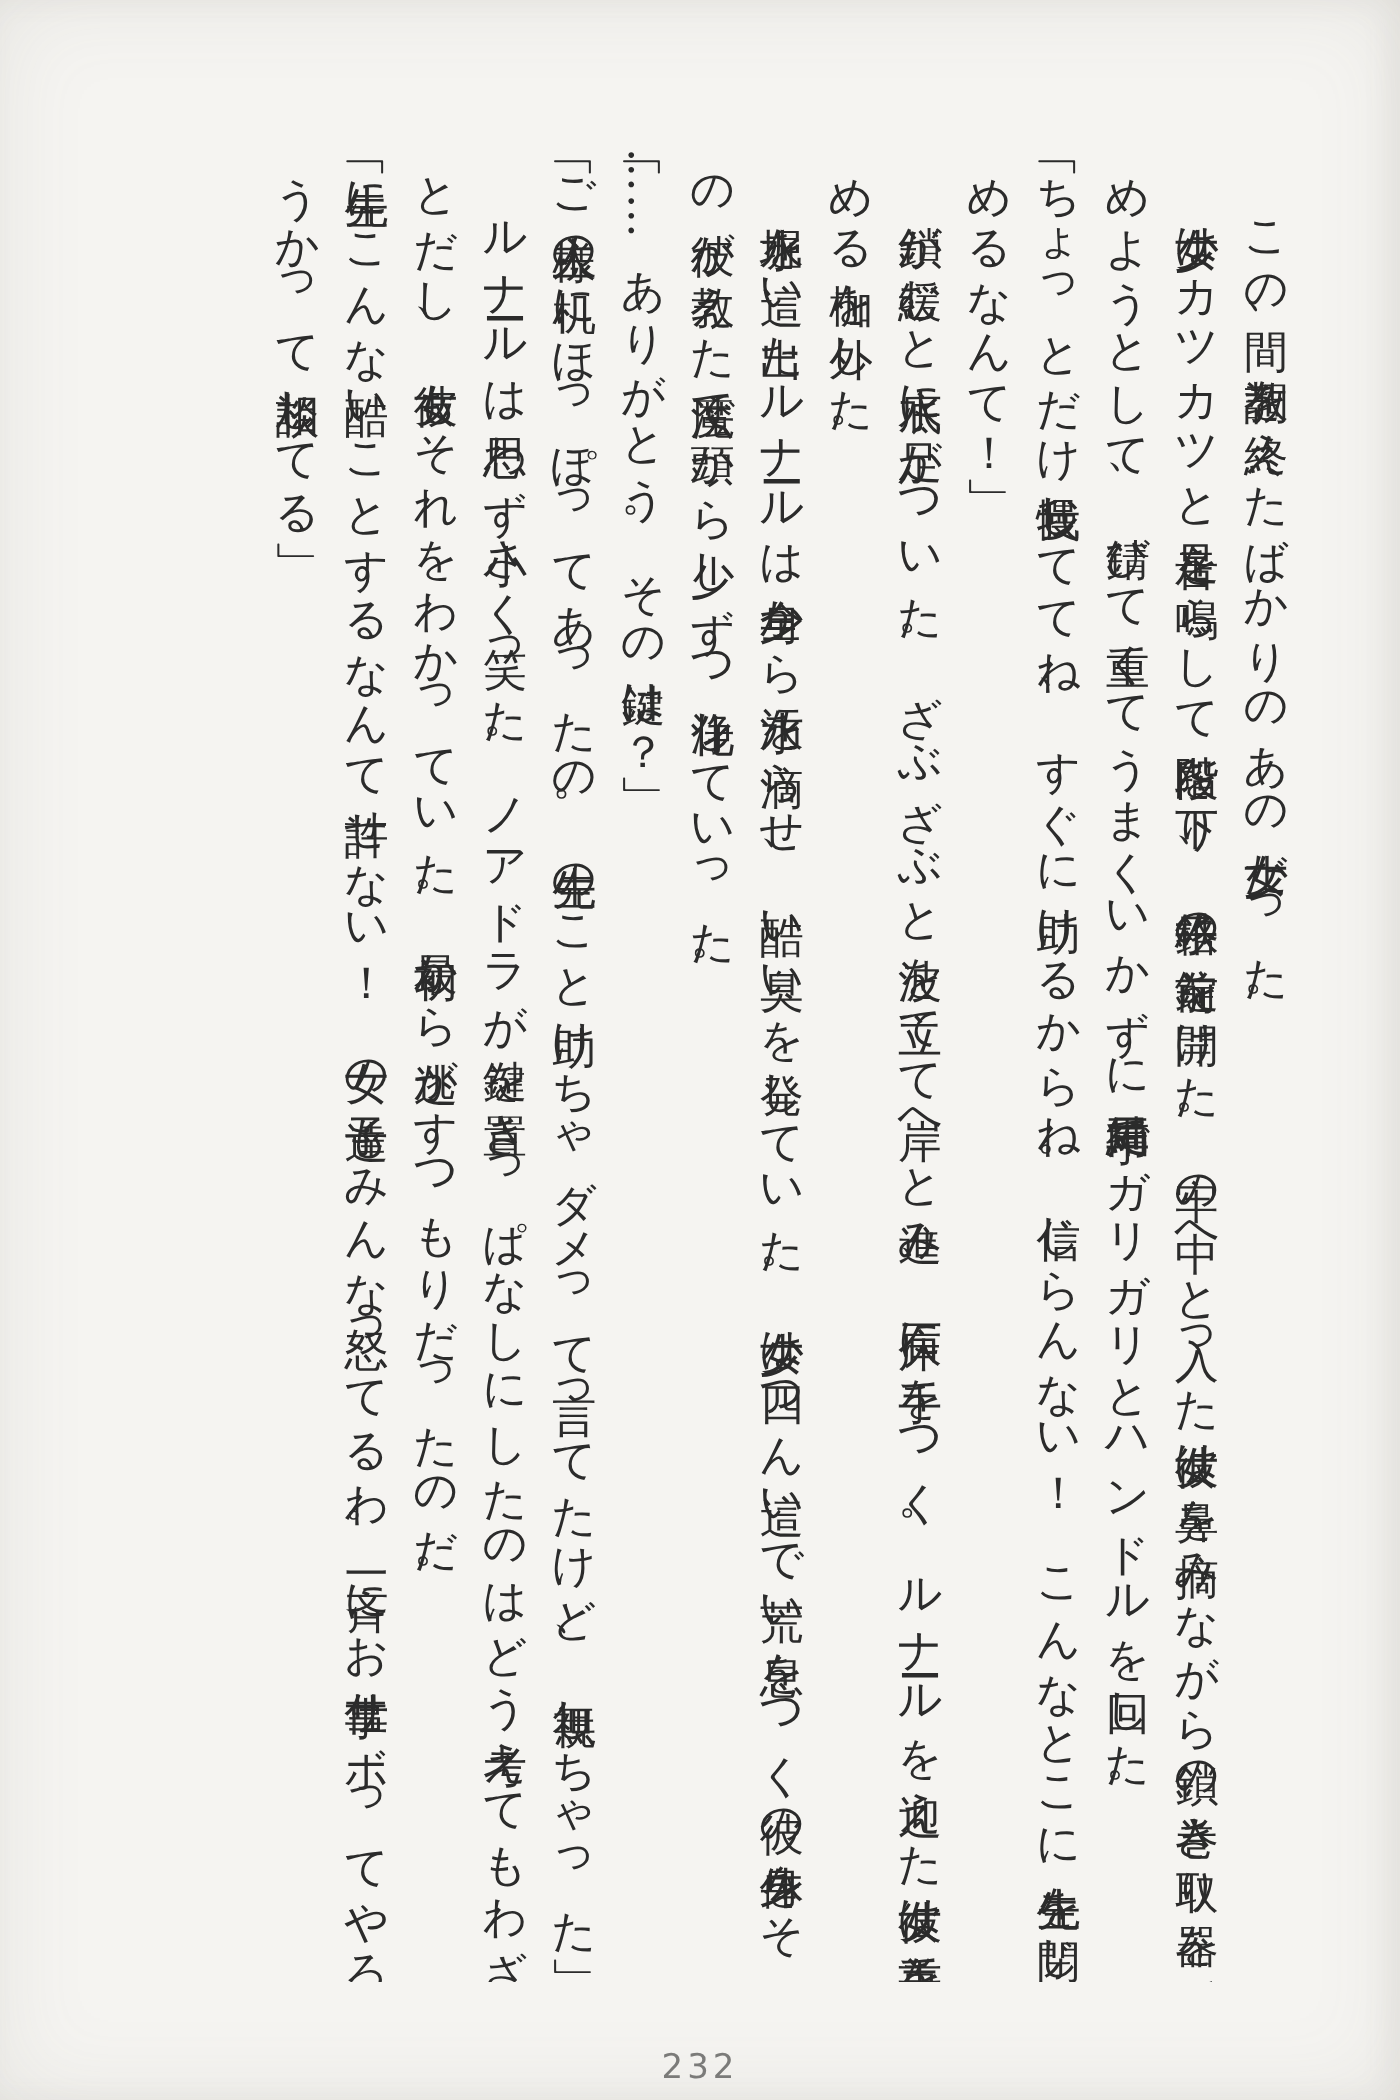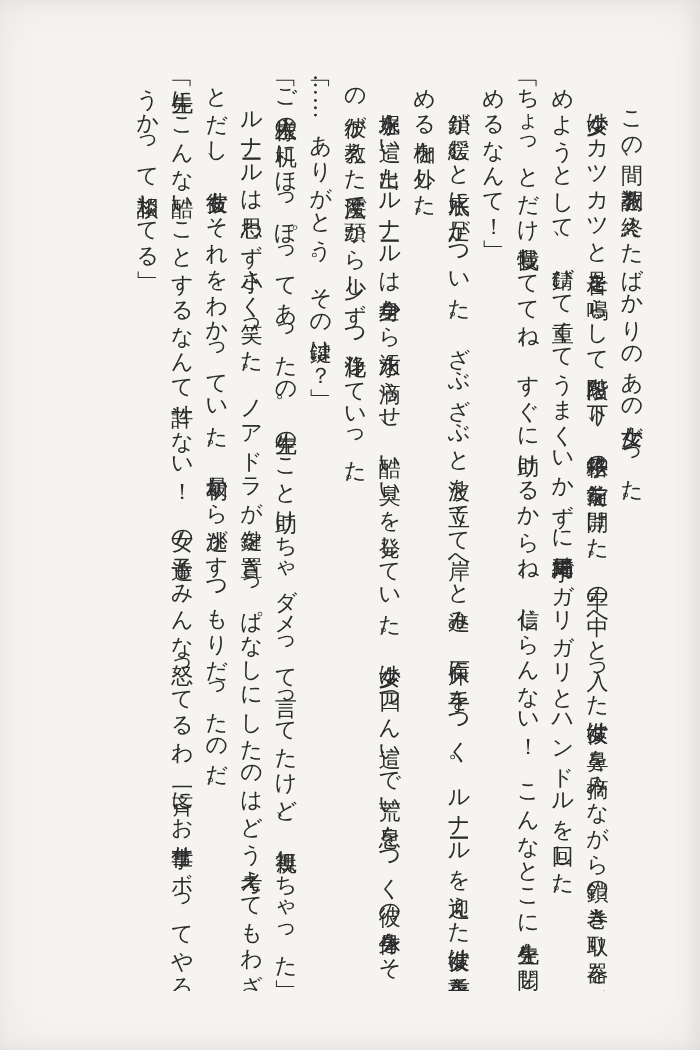--- a/index.html
+++ b/index.html
@@ -66,14 +66,15 @@
     <p class="narrative">少女はカツカツと足音を鳴らして階段を下り、鉄格子の錠前を開けた。牢の中へと入った彼女は鼻を摘みながら鎖の巻き取り器を緩めようとして、錆びて重くてうまくいかずに結局両手でガリガリとハンドルを回した。</p>
     <p class="dialogue">「ちょっとだけ我慢しててね、すぐに助けるからね。信じらんない！　こんなとこに先生を閉じ込めるなんて！」</p>
     <p class="narrative">鎖が緩むと水底に足がついた。ざぶざぶと波を立てて岸へと進み、石床に手をつく。ルナールを迎えた彼女は手首を縛める枷を外した。</p>
     <p class="narrative">水堀を這い出たルナールは全身から汚水を滴らせ、酷い臭いを発していた。少女は四つん這いで荒い息をつく彼の身体をその彼が教えた魔法で頭から少しずつ浄化していった。</p>
     <p class="dialogue">「……ありがとう。その鍵は？」</p>
     <p class="dialogue">「ご主人様の机にほっぽってあったの。先生のこと助けちゃダメって言ってたけど、無視しちゃった」</p>
     <p class="narrative">ルナールは思わず小さく笑った。ノアドラが鍵を置きっぱなしにしたのはどう考えてもわざとだし、彼女もそれをわかっていた。最初から逃がすつもりだったのだ。</p>
     <p class="dialogue">「先生にこんな酷いことするなんて許せない！　女の子達もみんな怒ってるわ。一斉にお仕事サボってやろうかって相談してる」</p>
   </div>
 
+  <div class="page-number">232</div>
 
 </div>
 
 </body></html>

